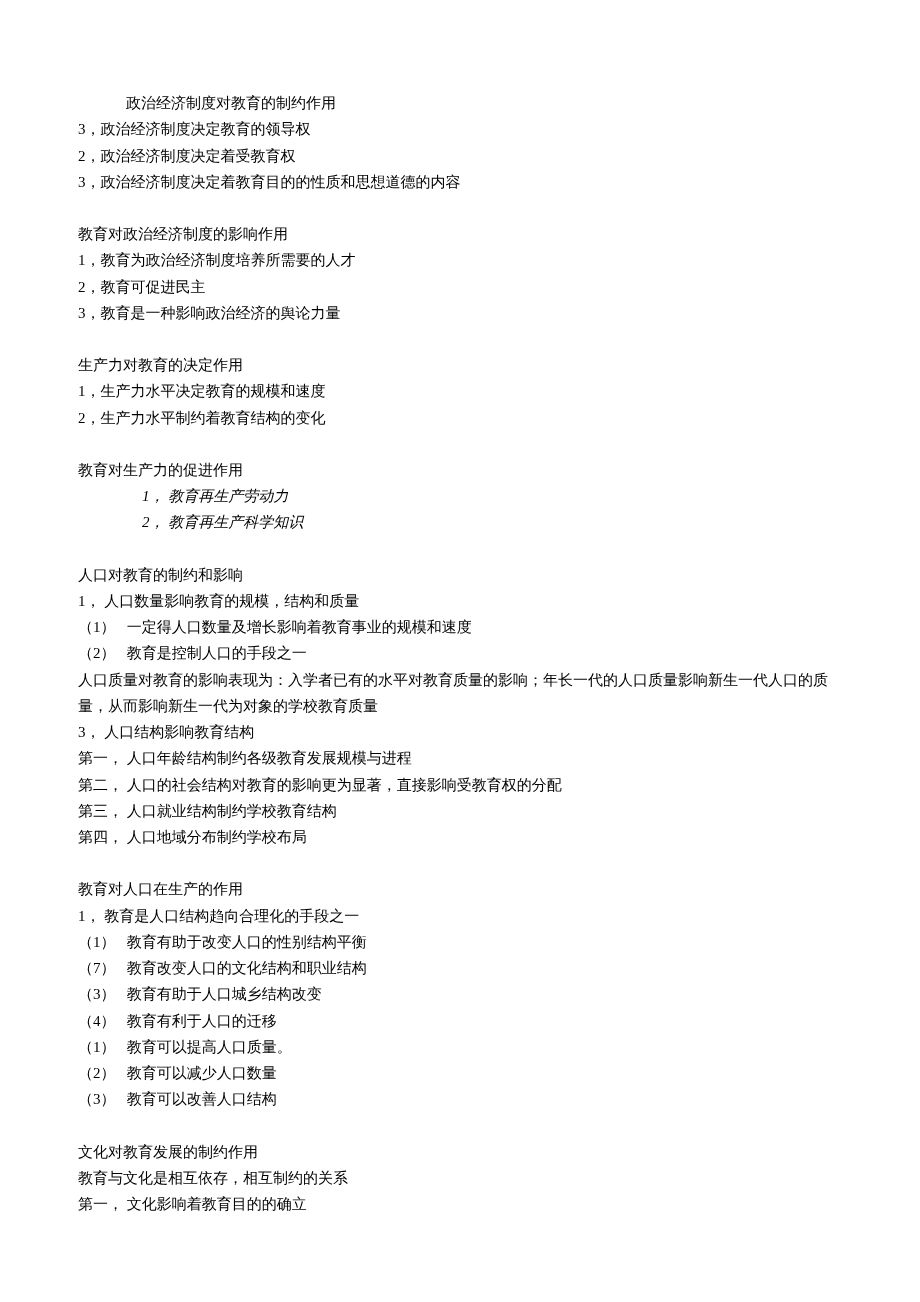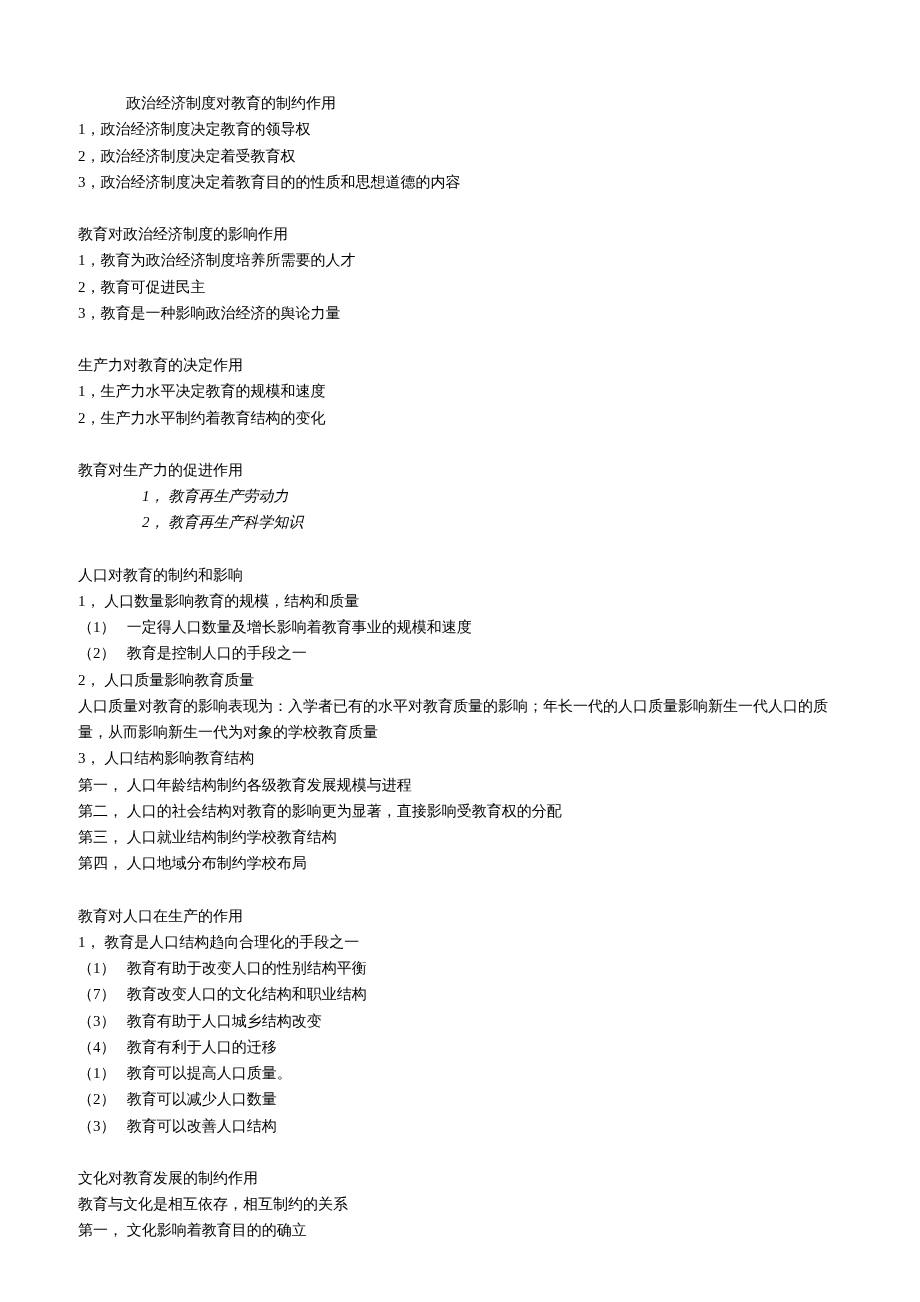--- a/index.html
+++ b/index.html
@@ -16,42 +16,41 @@
   .line { white-space: pre-wrap; }
   .indent1 { padding-left: 48px; }
   .indent2 { padding-left: 64px; font-style: italic; }
   .blank { height: 26px; }
 </style>
 </head>
 <body>
 
 <div id="doc">
     <div class="line indent1">政治经济制度对教育的制约作用</div>
-    <div class="line ">1，政治经济制度决定教育的领导权</div>
+    <div class="line ">3，政治经济制度决定教育的领导权</div>
     <div class="line ">2，政治经济制度决定着受教育权</div>
     <div class="line ">3，政治经济制度决定着教育目的的性质和思想道德的内容</div>
     <div class="line blank"></div>
     <div class="line ">教育对政治经济制度的影响作用</div>
     <div class="line ">1，教育为政治经济制度培养所需要的人才</div>
     <div class="line ">2，教育可促进民主</div>
     <div class="line ">3，教育是一种影响政治经济的舆论力量</div>
     <div class="line blank"></div>
     <div class="line ">生产力对教育的决定作用</div>
     <div class="line ">1，生产力水平决定教育的规模和速度</div>
     <div class="line ">2，生产力水平制约着教育结构的变化</div>
     <div class="line blank"></div>
     <div class="line ">教育对生产力的促进作用</div>
     <div class="line indent2">1， 教育再生产劳动力</div>
     <div class="line indent2">2， 教育再生产科学知识</div>
     <div class="line blank"></div>
     <div class="line ">人口对教育的制约和影响</div>
     <div class="line ">1， 人口数量影响教育的规模，结构和质量</div>
     <div class="line ">（1）   一定得人口数量及增长影响着教育事业的规模和速度</div>
     <div class="line ">（2）   教育是控制人口的手段之一</div>
-    <div class="line ">2， 人口质量影响教育质量</div>
     <div class="line ">人口质量对教育的影响表现为：入学者已有的水平对教育质量的影响；年长一代的人口质量影响新生一代人口的质量，从而影响新生一代为对象的学校教育质量</div>
     <div class="line ">3， 人口结构影响教育结构</div>
     <div class="line ">第一， 人口年龄结构制约各级教育发展规模与进程</div>
     <div class="line ">第二， 人口的社会结构对教育的影响更为显著，直接影响受教育权的分配</div>
     <div class="line ">第三， 人口就业结构制约学校教育结构</div>
     <div class="line ">第四， 人口地域分布制约学校布局</div>
     <div class="line blank"></div>
     <div class="line ">教育对人口在生产的作用</div>
     <div class="line ">1， 教育是人口结构趋向合理化的手段之一</div>
     <div class="line ">（1）   教育有助于改变人口的性别结构平衡</div>

